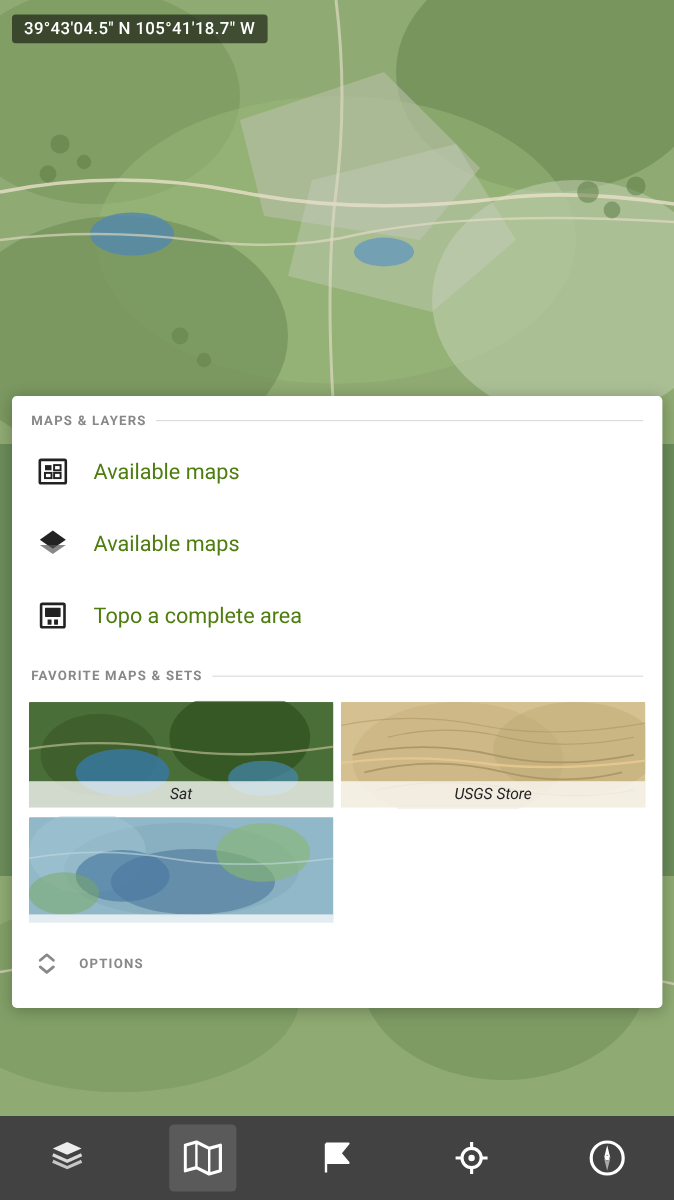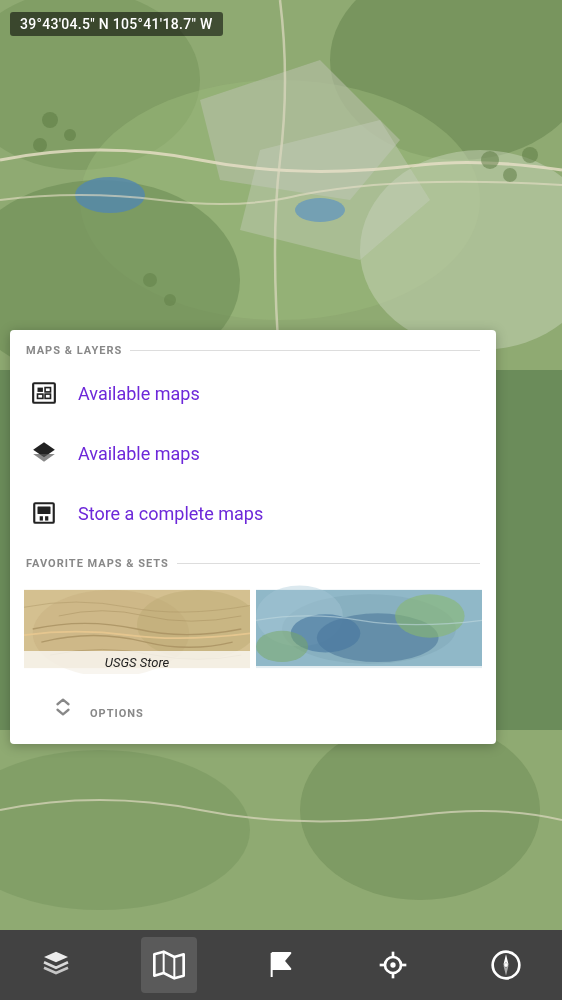--- a/index.html
+++ b/index.html
@@ -52,21 +52,21 @@
       height: 200px;
       background: #8aaa6e;
       overflow: hidden;
     }
 
     
     .panel {
       position: absolute;
       top: 330px;
       left: 10px;
-      width: 486px;
+      width: 542px;
       background: #fff;
       border-radius: 4px;
       padding-bottom: 14px;
       box-shadow: 0 2px 12px rgba(0,0,0,0.25);
     }
 
     
     .section-header {
       display: flex;
       align-items: center;
@@ -101,21 +101,21 @@
       width: 28px;
       height: 28px;
       flex-shrink: 0;
       display: flex;
       align-items: center;
       justify-content: center;
     }
 
     .menu-item .item-label {
       font-size: 18px;
-      color: #6d28d9;
+      color: #4d7c0f;
       font-weight: 400;
     }
 
     
     .favorites-grid {
       display: grid;
       grid-template-columns: 1fr 1fr;
       gap: 6px;
       padding: 8px 14px 10px 14px;
     }
@@ -142,25 +142,24 @@
       text-align: center;
       font-size: 13px;
       color: #222;
       padding: 4px 0;
       font-style: italic;
     }
 
     
     .options-row {
       display: flex;
-      align-items: flex-end;
+      align-items: center;
       padding: 10px 16px;
       gap: 14px;
       cursor: pointer;
-      margin-left: 24px;
     }
 
     .options-row .chevron-icon {
       width: 26px;
       height: 26px;
       display: flex;
       flex-direction: column;
       align-items: center;
       justify-content: center;
       gap: 3px;
@@ -284,30 +283,41 @@
 
   <div class="menu-item">
     <div class="item-icon">
       <svg width="26" height="26" viewBox="0 0 24 24" xmlns="http://www.w3.org/2000/svg">
         <rect x="3" y="3" width="18" height="18" rx="1" fill="none" stroke="#222" stroke-width="2"></rect>
         <rect x="6" y="6" width="12" height="7" rx="0.5" fill="#222"></rect>
         <rect x="8" y="15" width="3" height="4" fill="#222"></rect>
         <rect x="13" y="15" width="3" height="4" fill="#222"></rect>
       </svg>
     </div>
-    <span class="item-label">Store a complete maps</span>
+    <span class="item-label">Topo a complete area</span>
   </div>
 
   <div class="section-header">
     <span class="label">FAVORITE MAPS &amp; SETS</span>
     <div class="divider-line"></div>
   </div>
 
   <div class="favorites-grid">
 
+    <div class="map-thumb">
+      <svg class="thumb-img" viewBox="0 0 260 90" xmlns="http://www.w3.org/2000/svg">
+        <rect width="260" height="90" fill="#4a6e38"></rect>
+        <ellipse cx="60" cy="45" rx="50" ry="35" fill="#3a5a28" opacity="0.7"></ellipse>
+        <ellipse cx="180" cy="30" rx="60" ry="40" fill="#2a4a18" opacity="0.6"></ellipse>
+        <ellipse cx="80" cy="60" rx="40" ry="20" fill="#3878a0" opacity="0.85"></ellipse>
+        <ellipse cx="200" cy="65" rx="30" ry="15" fill="#4488b0" opacity="0.7"></ellipse>
+        <path d="M0,40 Q60,30 120,40 Q180,50 260,38" stroke="#ccc8a0" stroke-width="2" fill="none" opacity="0.6"></path>
+      </svg>
+      <div class="thumb-label">Sat</div>
+    </div>
 
 
     <div class="map-thumb">
       <svg class="thumb-img" viewBox="0 0 260 90" xmlns="http://www.w3.org/2000/svg">
         <rect width="260" height="90" fill="#d4c090"></rect>
         <ellipse cx="100" cy="50" rx="90" ry="50" fill="#c8b080" opacity="0.5"></ellipse>
         <ellipse cx="200" cy="40" rx="70" ry="40" fill="#baa870" opacity="0.4"></ellipse>
 
         <path d="M20,60 Q80,45 140,60 Q190,72 240,60" stroke="#a89060" stroke-width="1.5" fill="none" opacity="0.8"></path>
         <path d="M10,45 Q70,32 130,45 Q185,58 250,45" stroke="#a89060" stroke-width="1.5" fill="none" opacity="0.8"></path>

